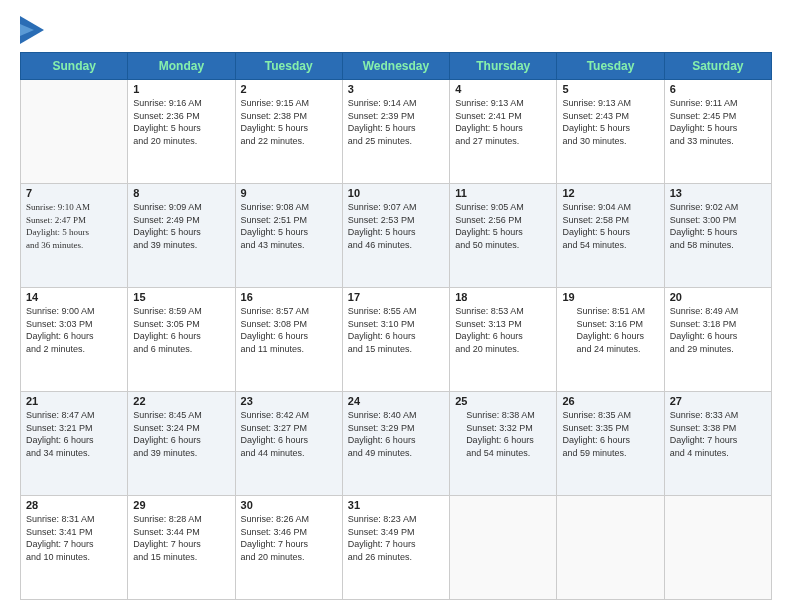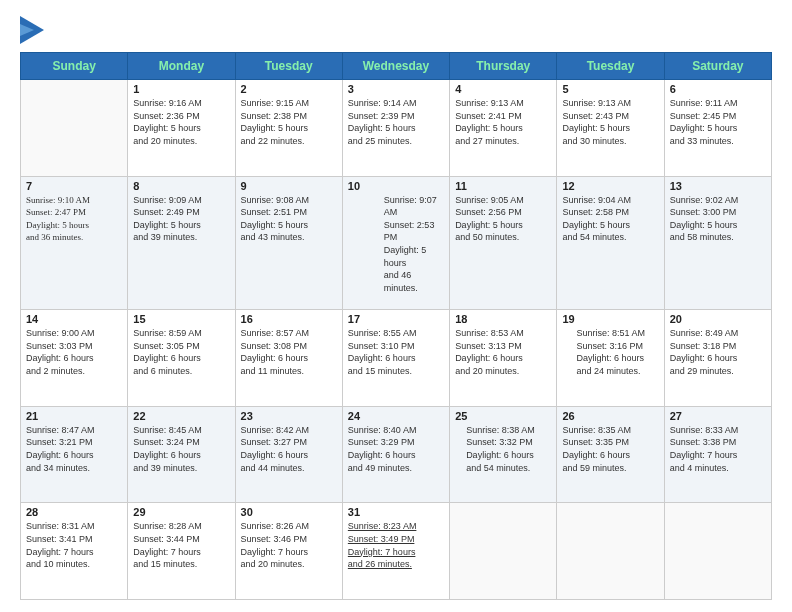--- a/index.html
+++ b/index.html
@@ -198,21 +198,21 @@
           </td>
           <td>
             <span class="day-num">9</span>
             <div class="day-info" style="white-space: pre-line;">Sunrise: 9:08 AM
 Sunset: 2:51 PM
 Daylight: 5 hours
 and 43 minutes.</div>
           </td>
           <td>
             <span class="day-num">10</span>
-            <div class="day-info" style="white-space: pre-line; margin-left: 36px;">Sunrise: 9:07 AM
+            <div class="day-info" style="white-space: pre-line;">Sunrise: 9:07 AM
 Sunset: 2:53 PM
 Daylight: 5 hours
 and 46 minutes.</div>
           </td>
           <td>
             <span class="day-num">11</span>
             <div class="day-info" style="white-space: pre-line;">Sunrise: 9:05 AM
 Sunset: 2:56 PM
 Daylight: 5 hours
 and 50 minutes.</div>
@@ -351,21 +351,21 @@
           </td>
           <td>
             <span class="day-num">30</span>
             <div class="day-info" style="white-space: pre-line;">Sunrise: 8:26 AM
 Sunset: 3:46 PM
 Daylight: 7 hours
 and 20 minutes.</div>
           </td>
           <td>
             <span class="day-num">31</span>
-            <div class="day-info" style="white-space: pre-line; text-decoration: underline;">Sunrise: 8:23 AM
+            <div class="day-info" style="white-space: pre-line;">Sunrise: 8:23 AM
 Sunset: 3:49 PM
 Daylight: 7 hours
 and 26 minutes.</div>
           </td>
           <td class="empty-cell"></td>
           <td class="empty-cell"></td>
           <td class="empty-cell"></td>
         </tr>
       </tbody>
   </table>

